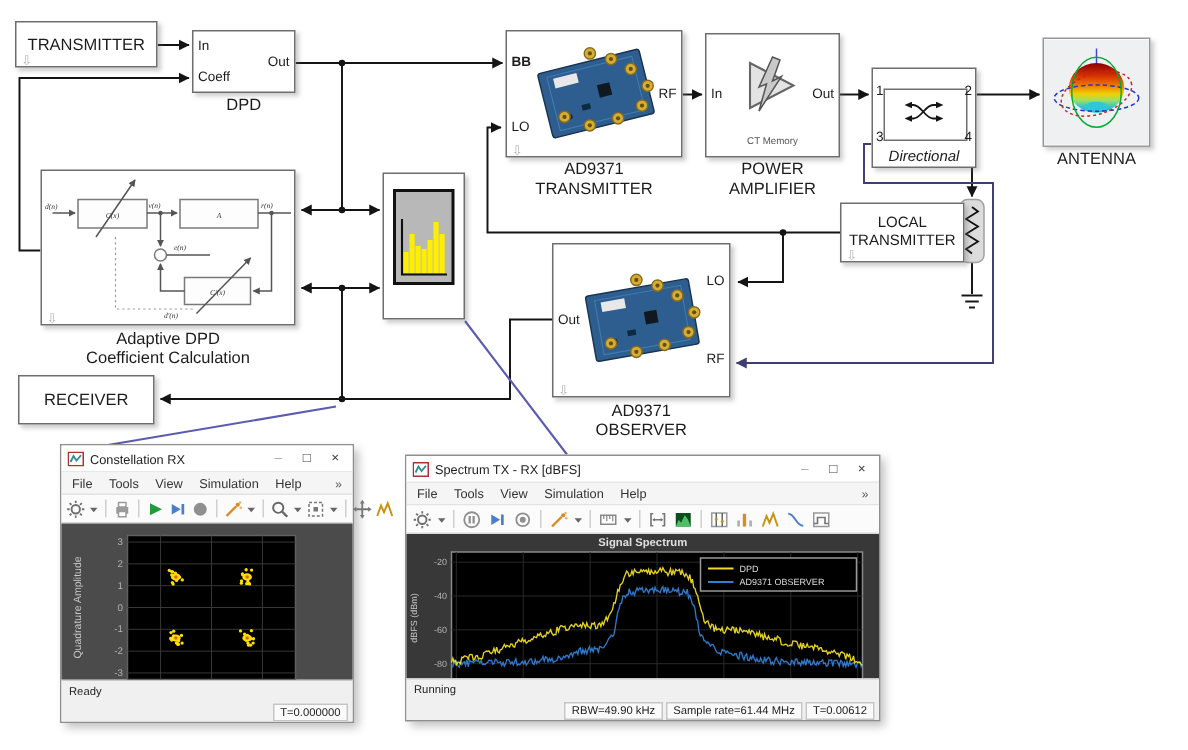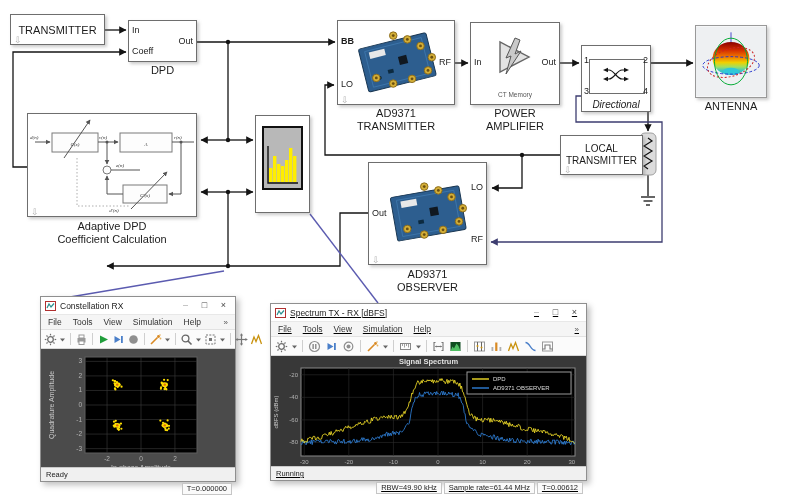--- a/index.html
+++ b/index.html
@@ -25,21 +25,21 @@
          border-bottom:1px solid #e2e2e2;font-size:8.5px;color:#333;flex:none;}
   .menu-item{white-space:nowrap;}
   .ovf{margin-left:auto;color:#555;font-size:8px;}
   .toolb{height:18px;display:flex;align-items:center;gap:2px;padding:0 3px;background:#fbfbfb;
          border-bottom:1px solid #d8d8d8;flex:none;}
   .tico{display:inline-flex;width:15px;height:15px;align-items:center;justify-content:center;}
   .tcaret{display:inline-flex;width:7px;height:15px;align-items:center;}
   .tsep{width:1px;height:12px;background:#cfcfcf;margin:0 2px;flex:none;}
   .plotwrap{flex:1;position:relative;overflow:hidden;}
   .statusb{height:13px;background:#f0f0f0;border-top:1px solid #c9c9c9;display:flex;
-           align-items:center;font-size:7.5px;color:#222;padding:0 3px 0 5px;flex:none;}
+           align-items:center;font-size:7.5px;color:#222;padding:0 3px 14px 5px;flex:none;}
   .statusb .spacer{flex:1;}
   .seg{margin-left:2px;border:1px solid #c6c6c6;background:#fafafa;padding:0 4px;height:10px;
        display:flex;align-items:center;white-space:nowrap;margin-top:28px;}
 </style>
 </head>
 <body>
 
 <div id="canvas">
 
   <svg id="wires" width="792" height="500">
@@ -145,20 +145,23 @@
           <text x="88" y="52.5" font-size="5" font-style="italic" font-family="Liberation Serif,serif" fill="#333" text-anchor="start">e(n)</text>
           <text x="86" y="98" font-size="5" font-style="italic" font-family="Liberation Serif,serif" fill="#333" text-anchor="middle">d'(n)</text>
   </svg></div>
     <span class="subarrow">⇩</span>
   </div>
   <div class="blk-label" style="left:7px;top:220px;width:210px;">
     <div>Adaptive DPD</div>
     <div>Coefficient Calculation</div>
   </div>
 
+  <div class="blk inblk-label" style="left:12px;top:250px;width:91px;height:33px;">
+    <span>RECEIVER</span>
+  </div>
 
   <div class="blk" style="left:255px;top:115px;width:55px;height:98px;">
     <svg width="53" height="96" viewBox="0 0 53 96">
       <rect x="7" y="11" width="39" height="62" fill="#b8b8b8" stroke="#111" stroke-width="2"></rect>
       <g fill="#ffee00">
         <rect x="13" y="52" width="3.4" height="14"></rect>
           <rect x="17" y="40" width="3.4" height="26"></rect>
         <rect x="21" y="48" width="3.4" height="18"></rect>
           <rect x="25" y="50" width="3.4" height="16"></rect>
         <rect x="29" y="44" width="3.4" height="22"></rect>
@@ -525,21 +528,21 @@
             <text x="13" y="56" font-size="7" fill="#c8c8c8" text-anchor="middle" transform="rotate(-90 13 56)">Quadrature Amplitude</text>
           </svg></div>
     </div>
     <div class="statusb">
       <span>Ready</span>
       <span class="spacer"></span>
       <span class="seg">T=0.000000</span>
     </div>
   </div>
 
-  <div class="win" style="left:270px;top:303px;width:317px;height:178px;text-decoration:underline;">
+  <div class="win" style="left:270px;top:303px;width:317px;height:178px;">
     <div class="tbar">
       <svg width="11" height="10" viewBox="0 0 11 10">
         <rect x="0.5" y="0.5" width="10" height="9" fill="#fff" stroke="#b03030" stroke-width="1"></rect>
         <polyline points="2,7 4,3 6,6 9,2.5" fill="none" stroke="#2a8f8f" stroke-width="1.2"></polyline>
       </svg>
       <span class="wtitle">Spectrum TX - RX [dBFS]</span>
       <span class="wbtn min">–</span>
       <span class="wbtn">□</span>
       <span class="wbtn">×</span>
     </div>

